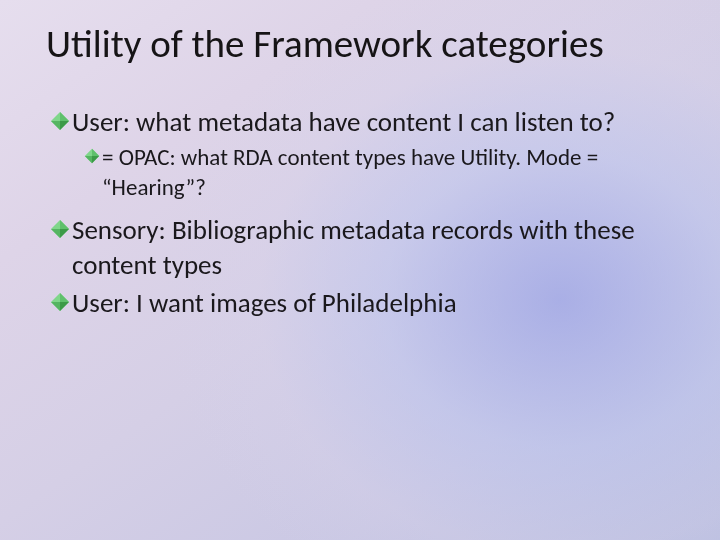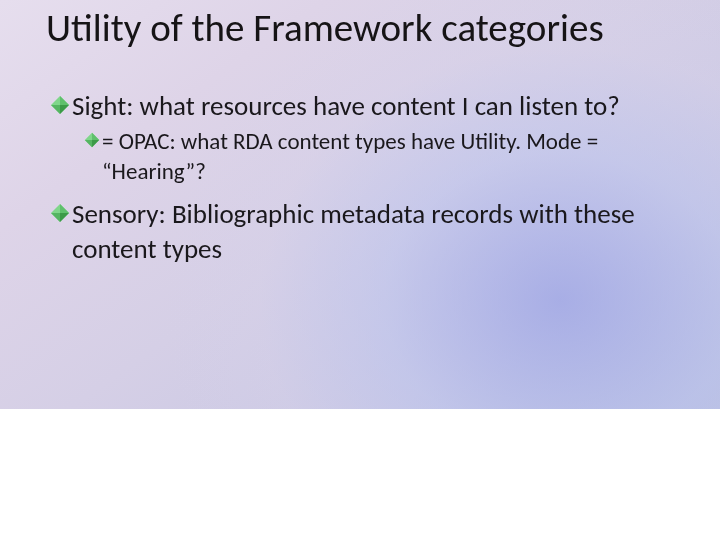--- a/index.html
+++ b/index.html
@@ -6,30 +6,30 @@
     margin: 0;
     padding: 0;
     width: 720px;
     height: 540px;
     overflow: hidden;
     font-family: Calibri, "Segoe UI", Arial, sans-serif;
   }
   .slide {
     position: relative;
     width: 720px;
-    height: 409px;
+    height: 540px;
     background:
       radial-gradient(ellipse 500px 420px at 560px 300px,
         rgba(150,160,230,0.65) 0%,
         rgba(185,195,240,0.45) 35%,
         rgba(215,210,235,0.25) 60%,
         rgba(225,215,235,0.0) 80%),
       linear-gradient(145deg, #e6deee 0%, #ded4e8 25%, #d5cfe6 50%, #cac8e4 75%, #b9bee0 100%);
     box-sizing: border-box;
-    padding: 6px 36px 30px 46px;
+    padding: 22px 36px 30px 46px;
     color: #1c1a1e;
   }
   .title {
     font-size: 39px;
     font-weight: 400;
     color: #161416;
     margin: 0 0 38px 0;
     letter-spacing: 0px;
     line-height: 1.15;
   }
@@ -80,21 +80,21 @@
 
     <div class="lvl1">
       <span class="bullet">
         <svg viewBox="0 0 20 20" width="20" height="20">
           <polygon points="10,1 19,10 10,19 1,10" fill="#7fd68a"></polygon>
           <polygon points="10,1 19,10 10,10" fill="#5fc06c"></polygon>
           <polygon points="10,19 19,10 10,10" fill="#3c9a48"></polygon>
           <polygon points="10,19 1,10 10,10" fill="#55b562"></polygon>
         </svg>
       </span>
-      <span class="txt">Sight: what resources have content I can listen to?</span>
+      <span class="txt">User: what metadata have content I can listen to?</span>
     </div>
 
     <div class="lvl2">
       <span class="bullet">
         <svg viewBox="0 0 20 20" width="16" height="16">
           <polygon points="10,1 19,10 10,19 1,10" fill="#7fd68a"></polygon>
           <polygon points="10,1 19,10 10,10" fill="#5fc06c"></polygon>
           <polygon points="10,19 19,10 10,10" fill="#3c9a48"></polygon>
           <polygon points="10,19 1,10 10,10" fill="#55b562"></polygon>
         </svg>
@@ -110,16 +110,27 @@
         <svg viewBox="0 0 20 20" width="20" height="20">
           <polygon points="10,1 19,10 10,19 1,10" fill="#7fd68a"></polygon>
           <polygon points="10,1 19,10 10,10" fill="#5fc06c"></polygon>
           <polygon points="10,19 19,10 10,10" fill="#3c9a48"></polygon>
           <polygon points="10,19 1,10 10,10" fill="#55b562"></polygon>
         </svg>
       </span>
       <span class="txt">Sensory: Bibliographic metadata records with these content types</span>
     </div>
 
+    <div class="lvl1">
+      <span class="bullet">
+        <svg viewBox="0 0 20 20" width="20" height="20">
+          <polygon points="10,1 19,10 10,19 1,10" fill="#7fd68a"></polygon>
+          <polygon points="10,1 19,10 10,10" fill="#5fc06c"></polygon>
+          <polygon points="10,19 19,10 10,10" fill="#3c9a48"></polygon>
+          <polygon points="10,19 1,10 10,10" fill="#55b562"></polygon>
+        </svg>
+      </span>
+      <span class="txt">User: I want images of Philadelphia</span>
+    </div>
 
 
   </div>
 </div>
 
 </body></html>

